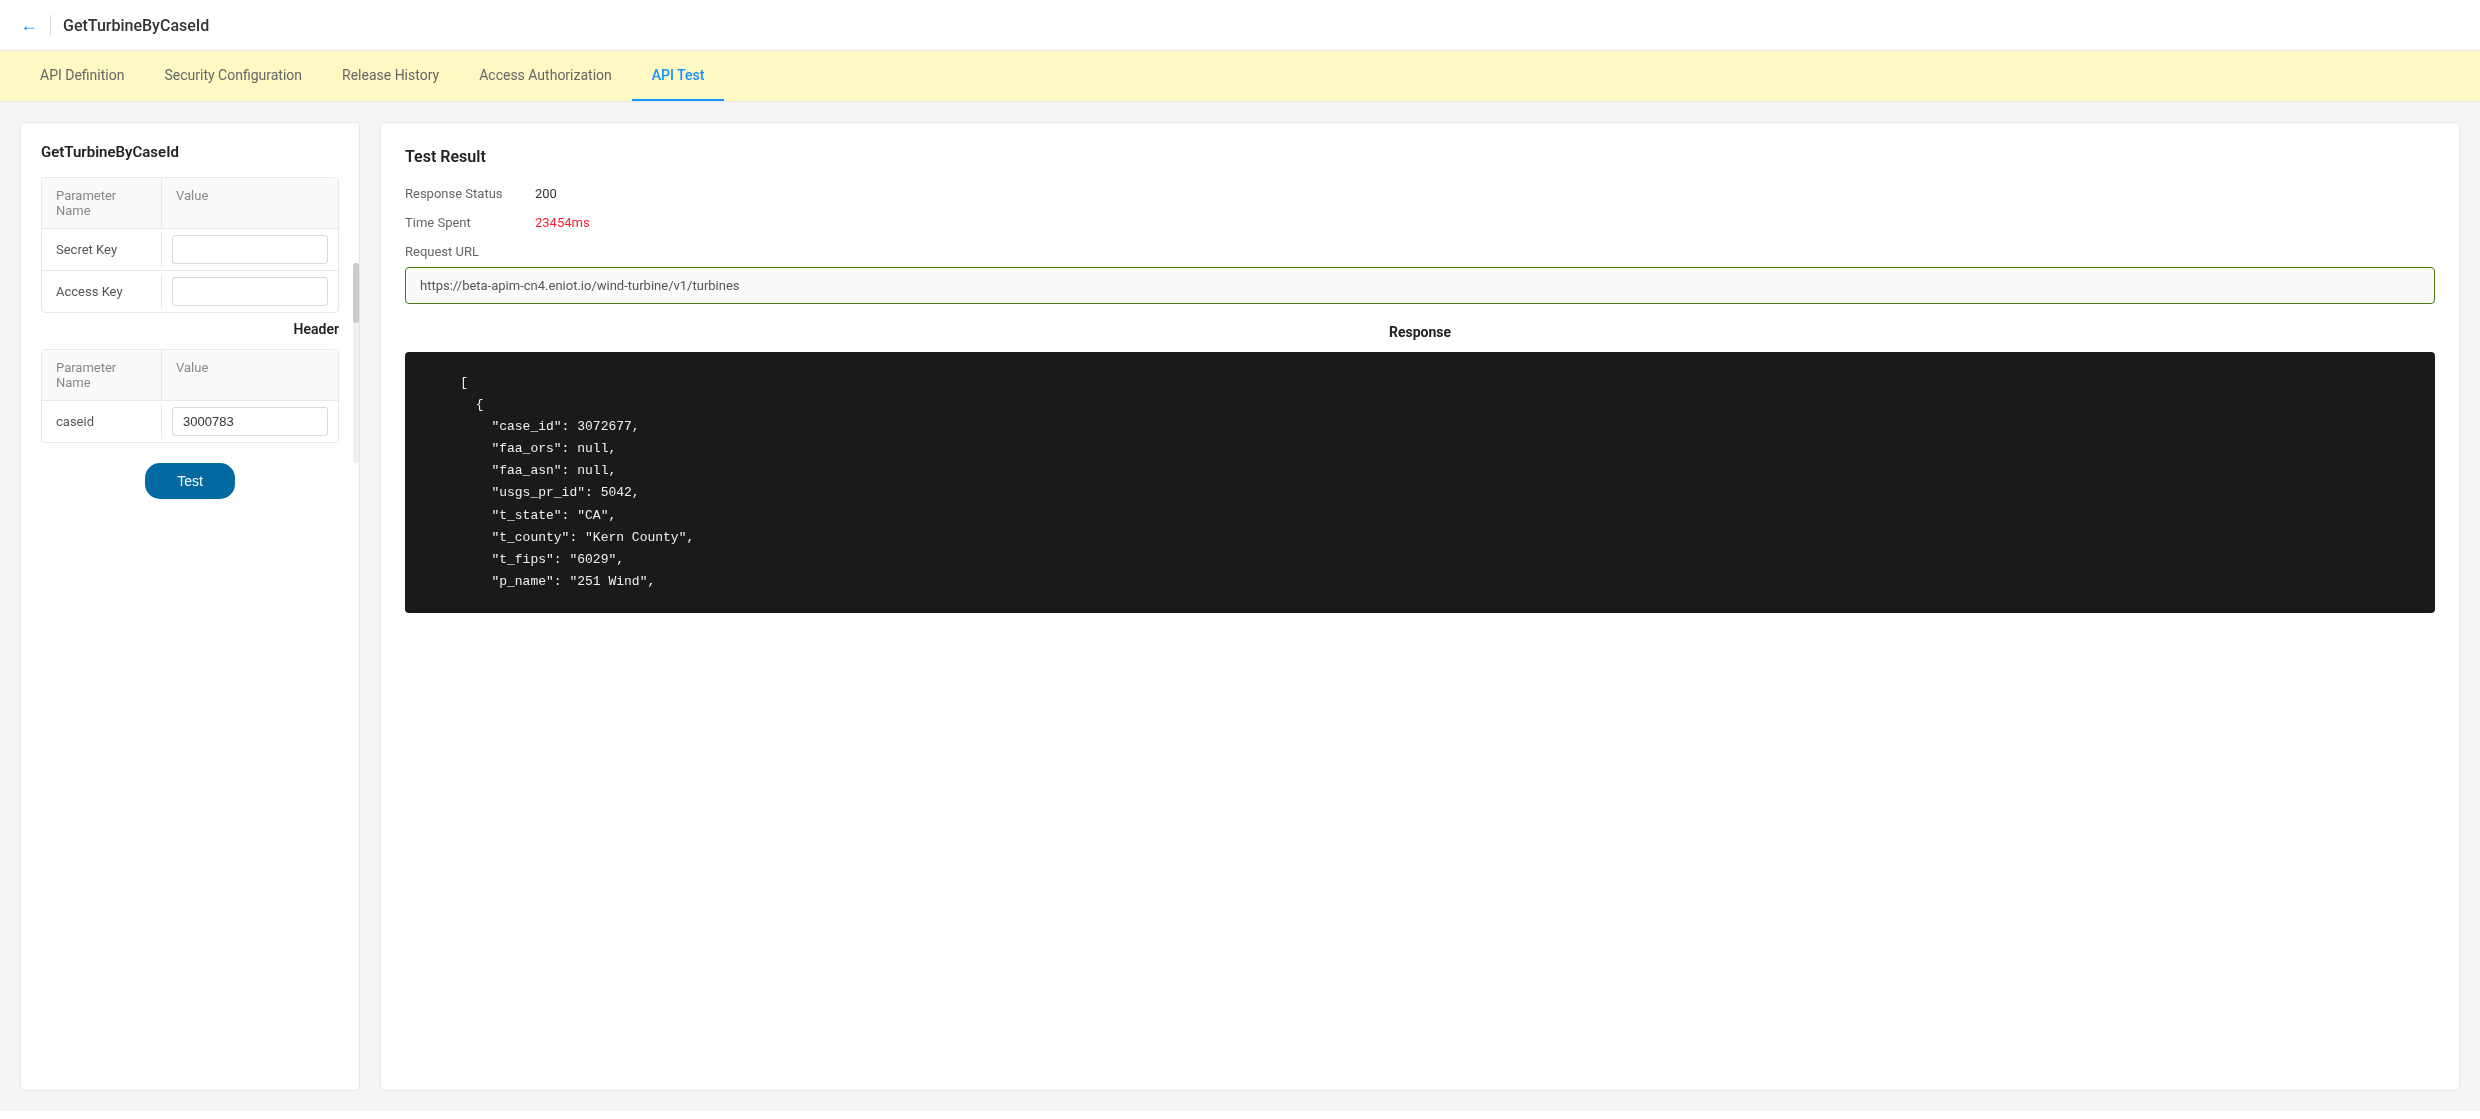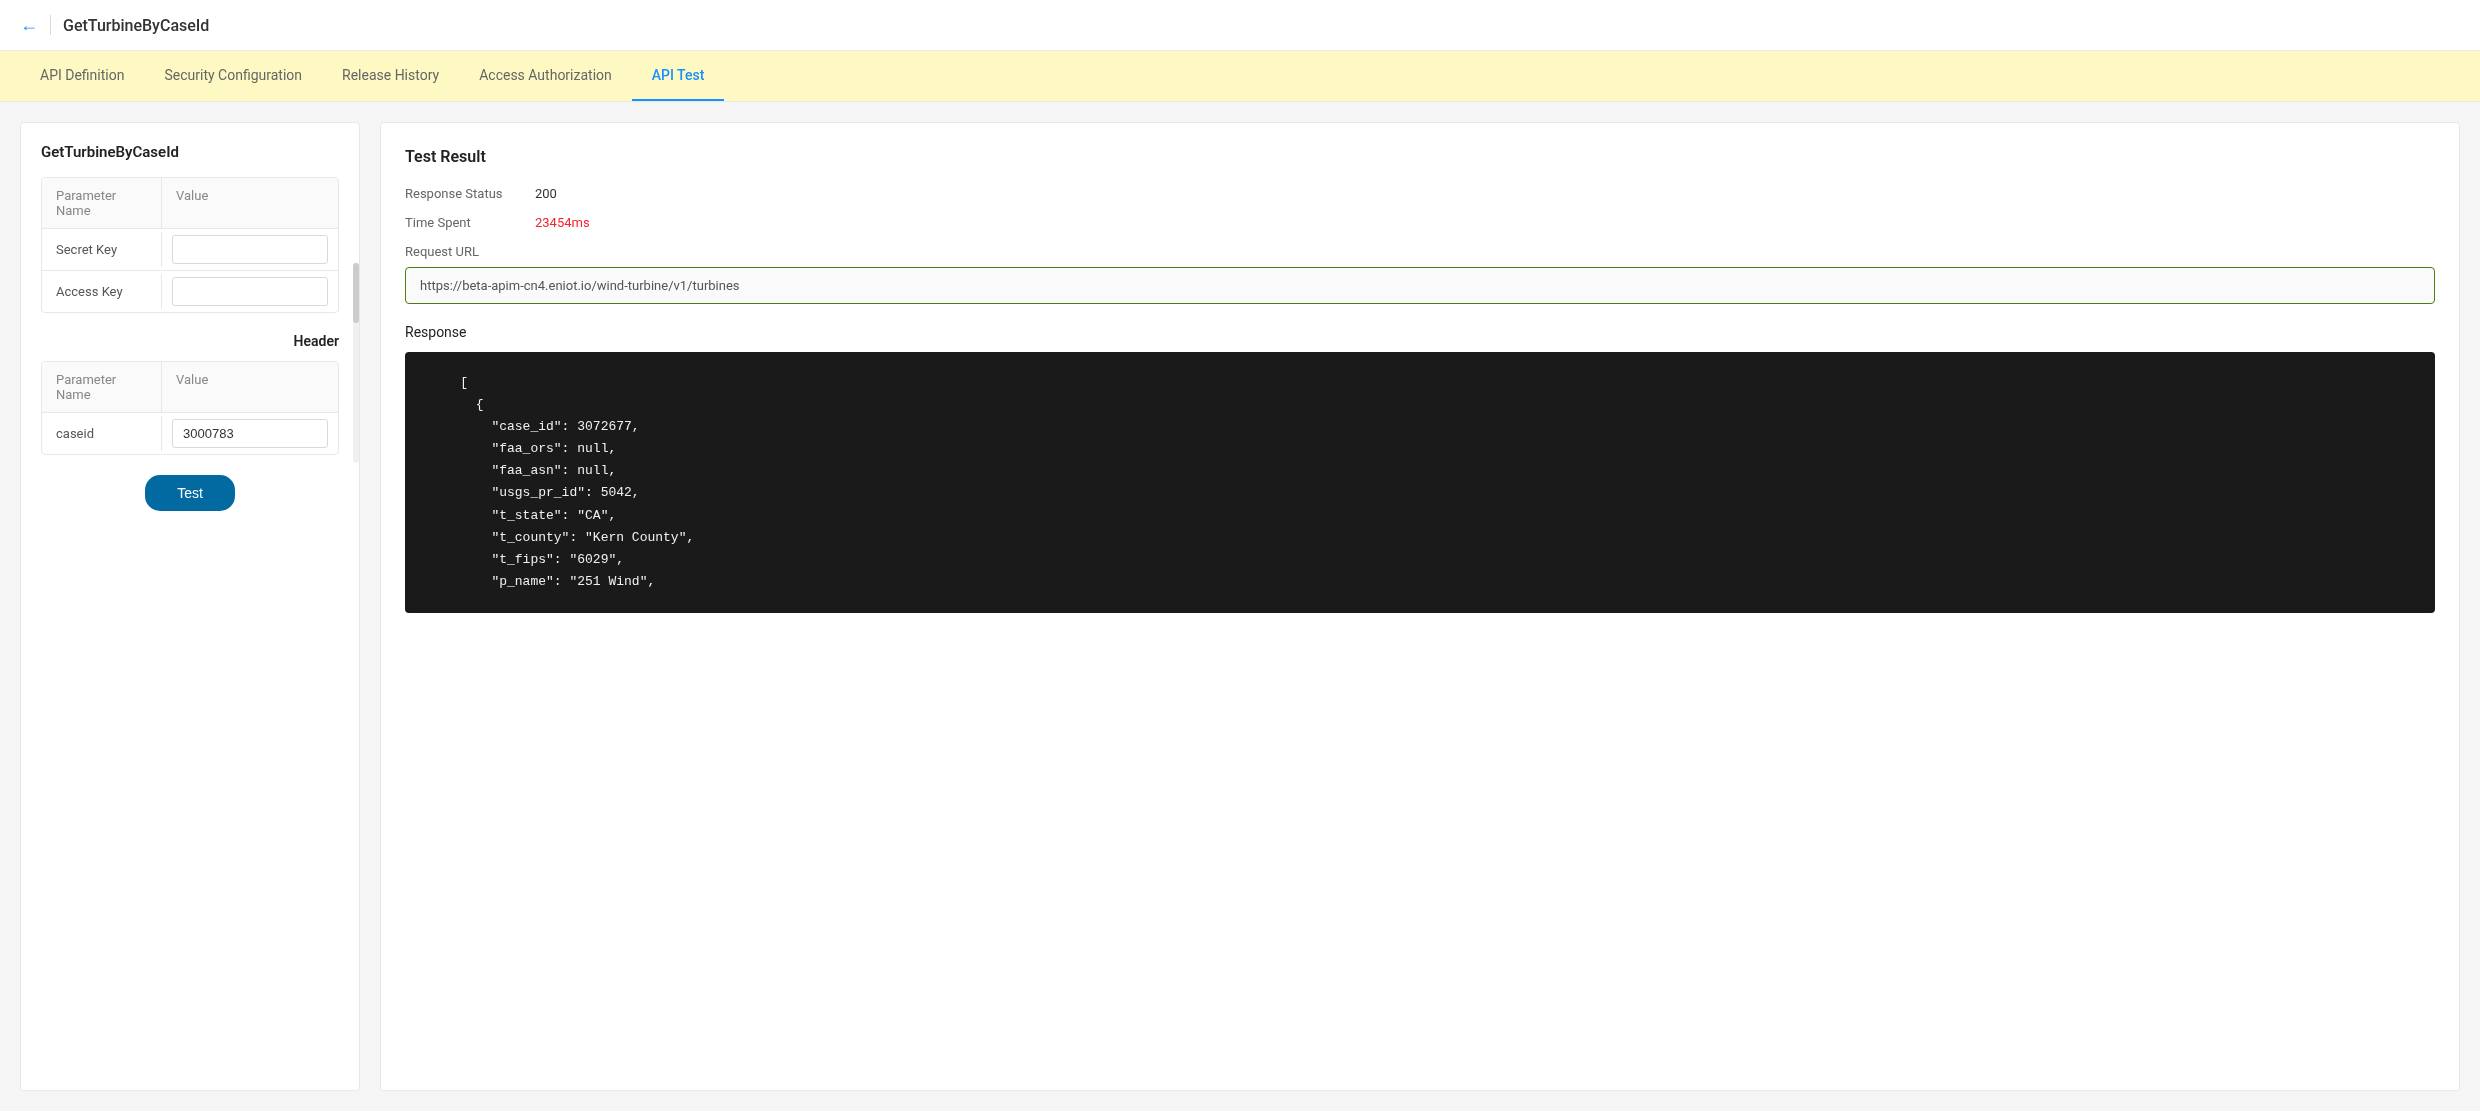--- a/index.html
+++ b/index.html
@@ -75,21 +75,21 @@
     }
     .panel-title {
       font-size: 15px;
       font-weight: 600;
       color: #222;
       margin-bottom: 16px;
     }
     .params-section {
       border: 1px solid #e8e8e8;
       border-radius: 4px;
-      margin-bottom: 20px;
+      margin-bottom: 8px;
       overflow: hidden;
     }
     .params-header-row {
       display: flex;
       background: #fafafa;
       border-bottom: 1px solid #e8e8e8;
     }
     .params-header-cell {
       padding: 10px 14px;
       font-size: 13px;
@@ -188,23 +188,24 @@
       border: 1px solid #4d7c0f;
       border-radius: 4px;
       padding: 10px 14px;
       font-size: 13px;
       color: #555;
       background: #fafafa;
       margin-bottom: 20px;
     }
     .response-title {
       font-size: 14px;
-      font-weight: 400;
+      font-weight: 700;
       color: #222;
       margin-bottom: 12px;
+      text-align: center;
     }
     .response-code {
       background: #1a1a1a;
       border-radius: 4px;
       padding: 20px 24px;
       font-family: 'Courier New', Courier, monospace;
       font-size: 13px;
       color: #f0f0f0;
       line-height: 1.7;
       white-space: pre;

